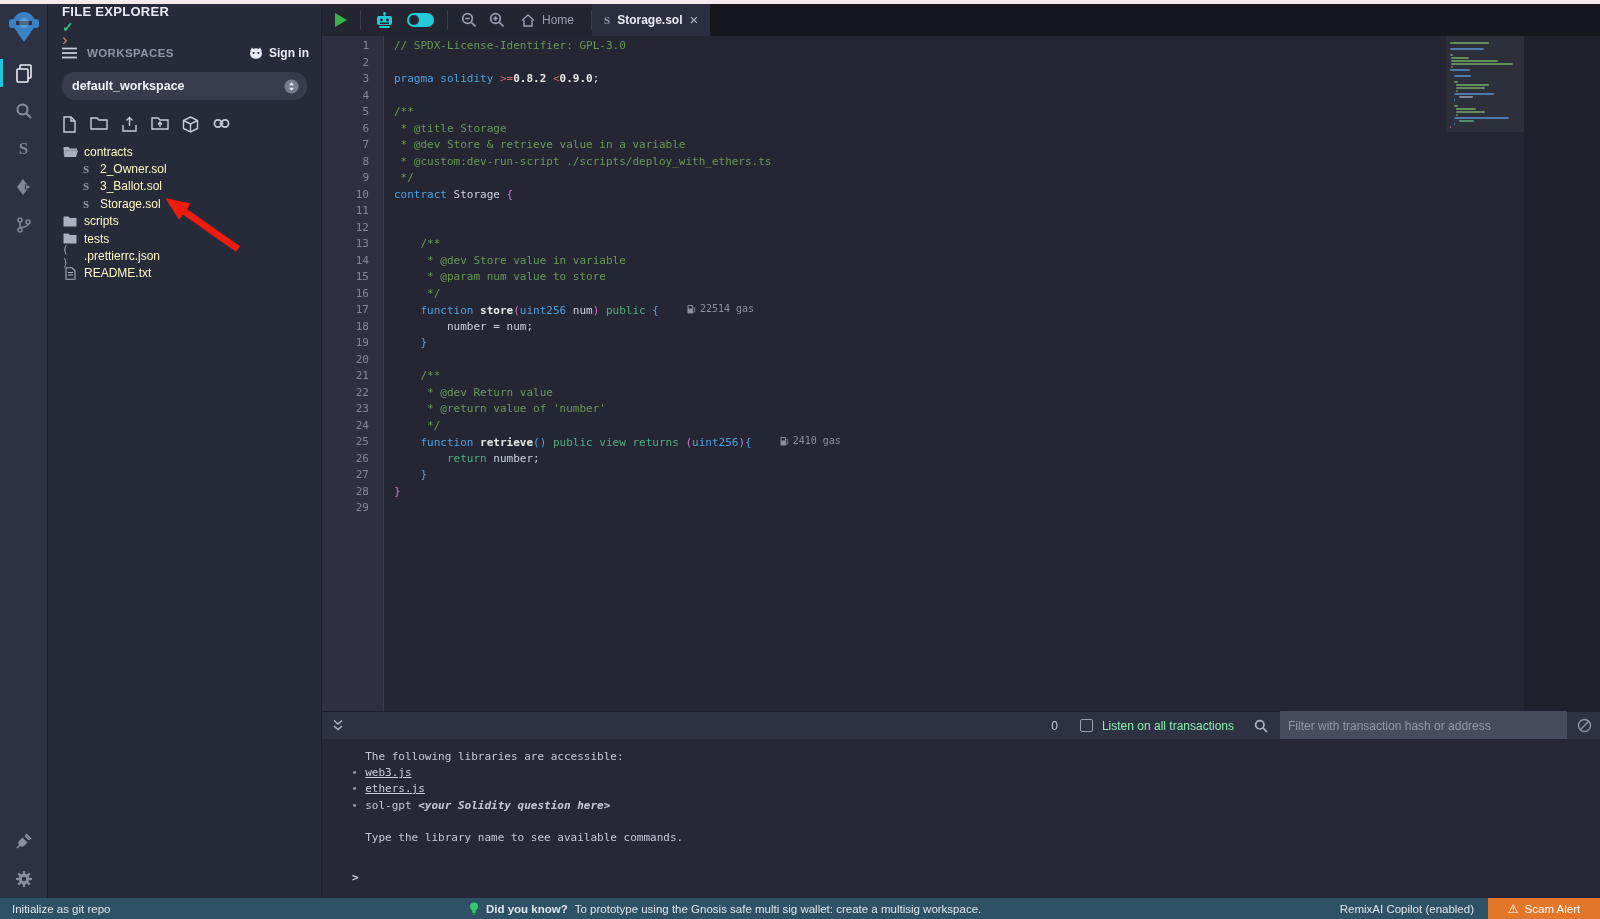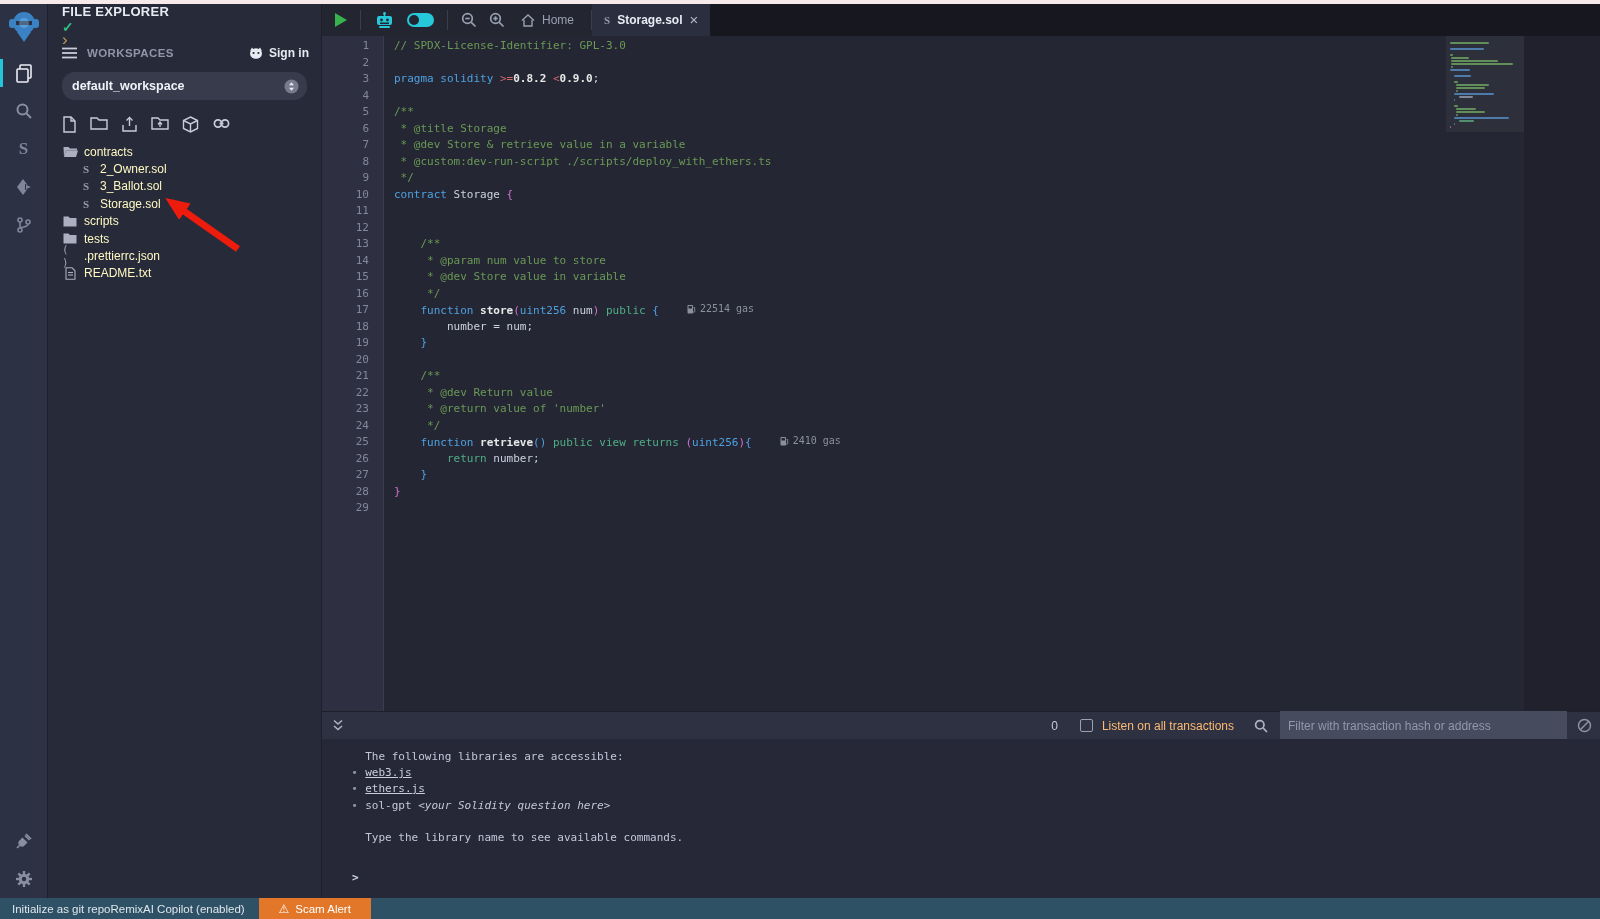--- a/index.html
+++ b/index.html
@@ -74,31 +74,31 @@
   .minimap-slider { position:absolute; left:0; top:0; width:100%; height:96px; background:rgba(255,255,255,.045); }
   .mm-bar { height:2px; margin-bottom:1px; border-radius:1px; }
   .right-zone { width:76px; background:#20212c; }
 
   
   .term-toolbar { height:28px; background:#2e3141; border-top:1px solid #1e1f2a;
     display:flex; align-items:center; padding:0 8px 0 10px; }
   .tt-fill { flex:1; }
   .tt-count { color:#c8ccd8; font-size:12px; margin-right:22px; }
   .tt-check { width:13px; height:13px; border:1px solid #9aa0b2; border-radius:2px; margin-right:9px; cursor:pointer; }
-  .tt-listen { color:#fdba74; font-size:12px; margin-right:20px; }
+  .tt-listen { color:#86efac; font-size:12px; margin-right:20px; }
   .tt-search { margin-right:12px; display:flex; cursor:pointer; }
   .tt-input { width:287px; height:21px; background:#474b5e; border:none; border-radius:2px;
     color:#e4e7f0; font-size:12px; padding:16px 8px; margin-right:10px; }
   .tt-input::placeholder { color:#9298ab; }
   .terminal { height:159px; background:#262837; padding:10px 0 0 30px;
     font:11px "DejaVu Sans Mono",monospace; color:#c3c8d8; }
   .t-line { height:16.2px; line-height:16.2px; white-space:pre; }
   .t-bullet { color:#8d93a5; display:inline-block; width:14px; margin-left:-14px; }
   .t-link { text-decoration:underline; cursor:pointer; color:#c9cedd; }
-  .t-italic { font-style:italic; }
+  .t-italic { font-style:italic;font-weight:bold; }
   .t-prompt { margin-top:24px; color:#cfd4e2; font-weight:bold; }
 
   
   .statusbar { height:21px; background:#2e5165; display:flex; align-items:center; font-size:11.5px; color:#dfe5ec; }
   .sb-left { padding-left:12px; cursor:pointer; }
   .sb-mid { flex:1; display:flex; align-items:center; justify-content:center; gap:7px; }
   .sb-tip-bold { font-weight:bold; }
   .sb-copilot { margin-right:14px; cursor:pointer; }
   .scam { height:21px; width:112px; background:#e2772a; display:flex; align-items:center; justify-content:center;
     gap:6px; color:#fff; cursor:pointer; }
@@ -420,22 +420,22 @@
           <div class="cl"></div>
           <div class="cl"><span class="tok-c">/**</span></div>
           <div class="cl"><span class="tok-c"> * @title Storage</span></div>
           <div class="cl"><span class="tok-c"> * @dev Store &amp; retrieve value in a variable</span></div>
           <div class="cl"><span class="tok-c"> * @custom:dev-run-script ./scripts/deploy_with_ethers.ts</span></div>
           <div class="cl"><span class="tok-c"> */</span></div>
           <div class="cl"><span class="tok-k">contract</span><span class="tok-d"> Storage </span><span class="tok-p">{</span></div>
           <div class="cl"></div>
           <div class="cl"></div>
           <div class="cl"><span class="tok-c">    /**</span></div>
+          <div class="cl"><span class="tok-c">     * @dev Store value in variable</span></div>
           <div class="cl"><span class="tok-c">     * @param num value to store</span></div>
-          <div class="cl"><span class="tok-c">     * @dev Store value in variable</span></div>
           <div class="cl"><span class="tok-c">     */</span></div>
           <div class="cl"><span class="tok-d">    </span><span class="tok-k">function</span><span class="tok-f"> store</span><span class="tok-p">(</span><span class="tok-k">uint256</span><span class="tok-d"> num</span><span class="tok-p">)</span><span class="tok-g"> public</span><span class="tok-d"> </span><span class="tok-b">{</span><span class="gas-chip"><svg width="9" height="10" viewBox="0 0 9 10">
                 <rect x="0.5" y="1" width="5.5" height="8.5" rx="0.8" fill="#8b8f9e"></rect>
                 <rect x="1.5" y="2" width="3.5" height="2.5" fill="#262837"></rect>
                 <path d="M6.5 3.5h1.2v4a0.8 0.8 0 0 1-1.6 0" stroke="#8b8f9e" stroke-width="0.9" fill="none"></path>
               </svg><span>22514 gas</span></span></div>
           <div class="cl"><span class="tok-d">        number = num;</span></div>
           <div class="cl"><span class="tok-b">    }</span></div>
           <div class="cl"></div>
           <div class="cl"><span class="tok-c">    /**</span></div>
@@ -523,18 +523,27 @@
           <div class="t-line">&nbsp;</div>
           <div class="t-line">  Type the library name to see available commands.</div>
         </div>
       <div class="t-line t-prompt">&gt;</div>
     </div>
   </div>
 </div>
 
 <div class="statusbar">
   <span class="sb-left">Initialize as git repo</span>
+  <span class="sb-mid">
+    <svg width="10" height="14" viewBox="0 0 10 14">
+      <circle cx="5" cy="4.5" r="4" fill="#35c768"></circle>
+        <rect x="3.2" y="8" width="3.6" height="3" rx="1" fill="#35c768"></rect>
+      <rect x="3.6" y="11.6" width="2.8" height="1.4" rx="0.7" fill="#2a9e52"></rect>
+    </svg>
+    <span class="sb-tip-bold">Did you know?</span>
+    <span>To prototype using the Gnosis safe multi sig wallet: create a multisig workspace.</span>
+  </span>
   <span class="sb-copilot">RemixAI Copilot (enabled)</span>
   <span class="scam">
     <span class="warn">⚠</span>
     <span>Scam Alert</span>
   </span>
 </div>
 
 </body></html>

